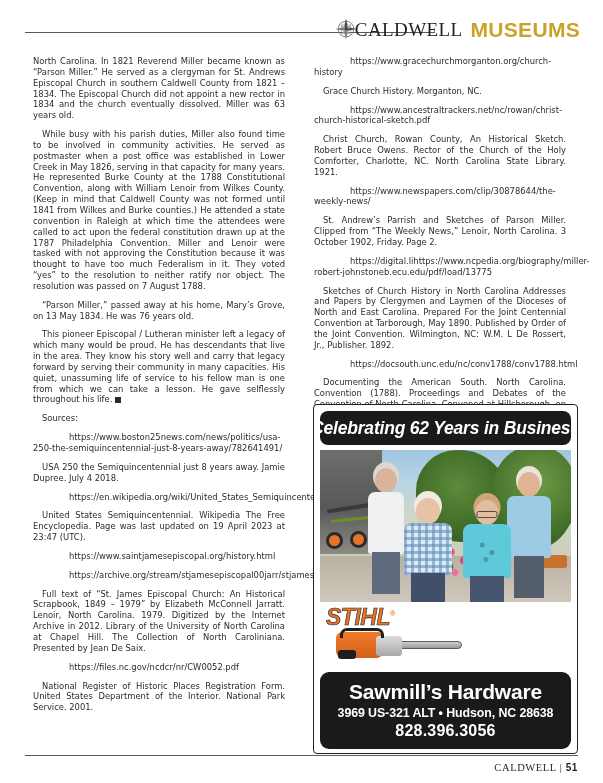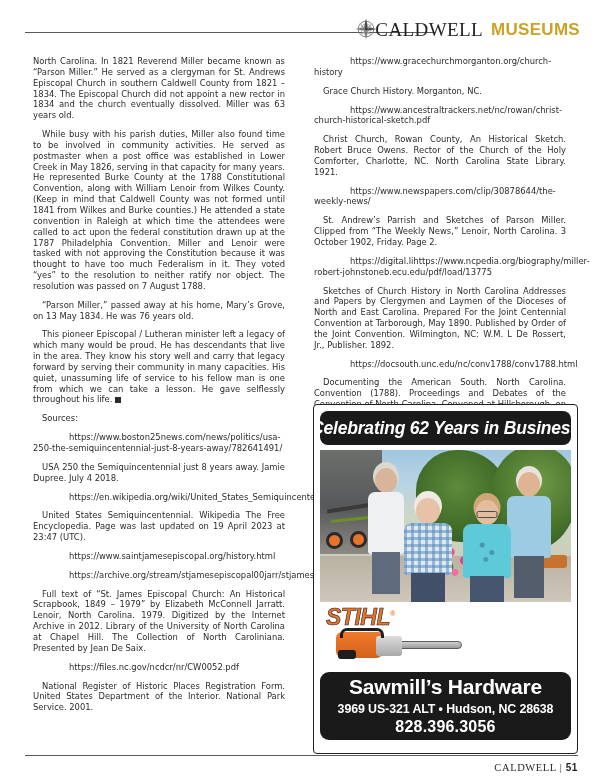--- a/index.html
+++ b/index.html
@@ -49,21 +49,21 @@
     font-family: "Liberation Serif", serif;
     font-size: 19px;
     letter-spacing: 0.4px;
     color: #231f20;
     line-height: 1;
     margin-left: -6px;
   }
   .logo-museums {
     font-family: "Liberation Sans", sans-serif;
     font-weight: bold;
-    font-size: 17px;
+    font-size: 21px;
     letter-spacing: 0.3px;
     color: #c9a227;
     line-height: 1;
     margin-left: 5px;
   }
 
   
   .col {
     position: absolute;
     top: 48px;
@@ -313,21 +313,21 @@
     font-size: 4.6px;
     letter-spacing: 1.1px;
     margin-top: 2px;
   }
 
   
   .ad-plate {
     margin-top: 4px;
     background: #1a1a1a;
     border-radius: 9px;
-    height: 68px;
+    height: 77px;
     display: flex;
     flex-direction: column;
     align-items: center;
     justify-content: center;
     color: #ffffff;
     text-align: right;
   }
   .ad-store {
     font-family: "Liberation Sans", sans-serif;
     font-weight: bold;

